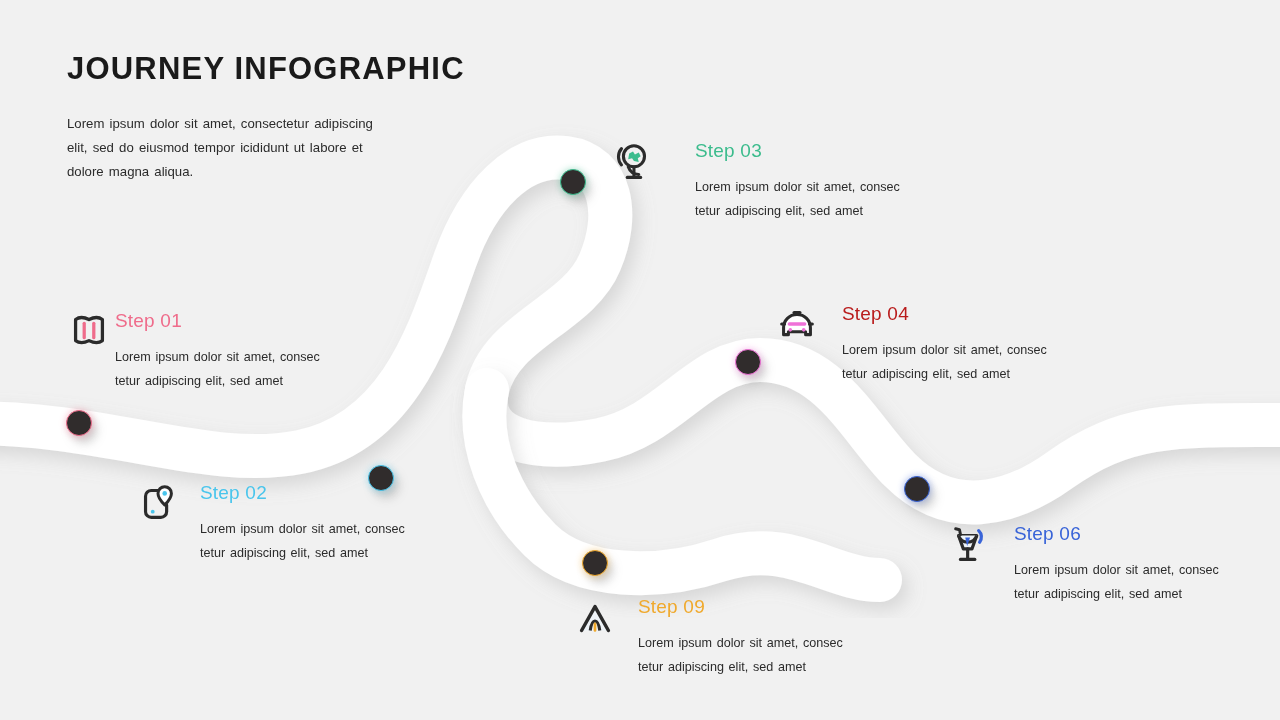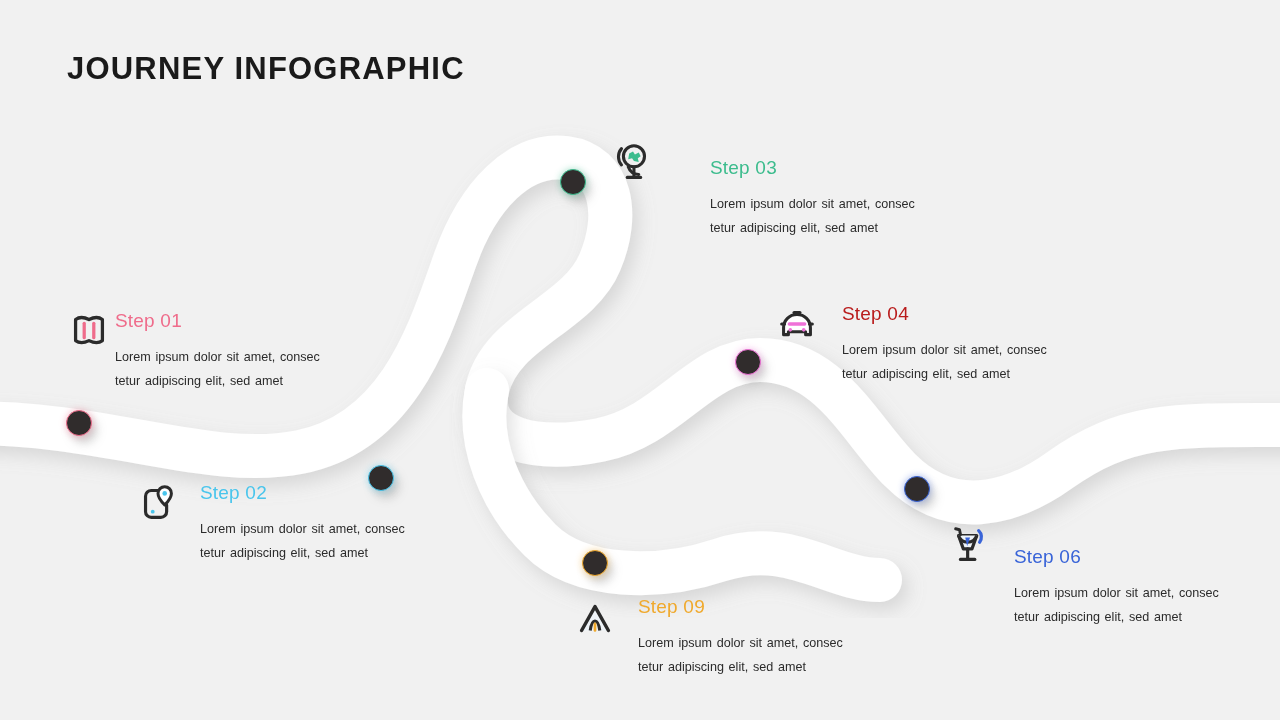--- a/index.html
+++ b/index.html
@@ -90,30 +90,30 @@
   }
 
   
   #step-01 { left: 66px;  top: 308px; }
   #step-01 .step-body { left: 49px; top: 2px; }
 
   #step-02 { left: 135px; top: 480px; }
   #step-02 .step-body { left: 65px; top: 2px; }
 
   #step-03 { left: 610px; top: 140px; }
-  #step-03 .step-body { left: 100px; top: 0px; margin-top: 17px; }
+  #step-03 .step-body { left: 85px; top: 0px; }
 
   #step-04 { left: 774px; top: 303px; }
   #step-04 .step-body { left: 68px; top: 0px; }
 
   #step-05 { left: 572px; top: 596px; }
   #step-05 .step-body { left: 66px; top: 0px; }
 
   #step-06 { left: 948px; top: 523px; }
-  #step-06 .step-body { left: 66px; top: 0px; margin-top: 23px; }
+  #step-06 .step-body { left: 66px; top: 0px; }
 
   
   .marker {
     position: absolute;
     width: 26px;
     height: 26px;
     border-radius: 50%;
     background: #302c2c;
     box-sizing: border-box;
     border: 1.5px solid transparent;
@@ -142,20 +142,21 @@
          C 950,520 1010,506 1060,470
          C 1130,420 1180,425 1310,425"></path>
     <path filter="url(#road-shadow)" fill="none" stroke="#ffffff" stroke-width="44" stroke-linecap="round" stroke-linejoin="round" d="M 487,390
          C 476,442 500,500 540,540
          C 580,580 660,580 720,560
          C 790,537 830,580 880,580"></path>
   </svg>
 
   <div id="header">
     <h1 id="page-title">JOURNEY INFOGRAPHIC</h1>
+    <p id="intro-text">Lorem ipsum dolor sit amet, consectetur adipiscing elit, sed do eiusmod tempor icididunt ut labore et dolore magna aliqua.</p>
   </div>
 
   <div class="step" id="step-01">
     <span class="step-icon">
       <svg viewBox="0 0 48 48" width="46" height="46">
         <path d="M10 12 c4 -3 8 -3 14 0 c6 -3 10 -3 14 0 v22 c-4 3 -8 3 -14 0 c-6 3 -10 3 -14 0 z" fill="none" stroke="#2b2b2b" stroke-width="3.4" stroke-linejoin="round"></path>
         <line x1="19" y1="16" x2="19" y2="31" stroke="#ef6c8b" stroke-width="3.4" stroke-linecap="round"></line>
         <line x1="29" y1="16" x2="29" y2="31" stroke="#ef6c8b" stroke-width="3.4" stroke-linecap="round"></line>
       </svg>
     </span>

